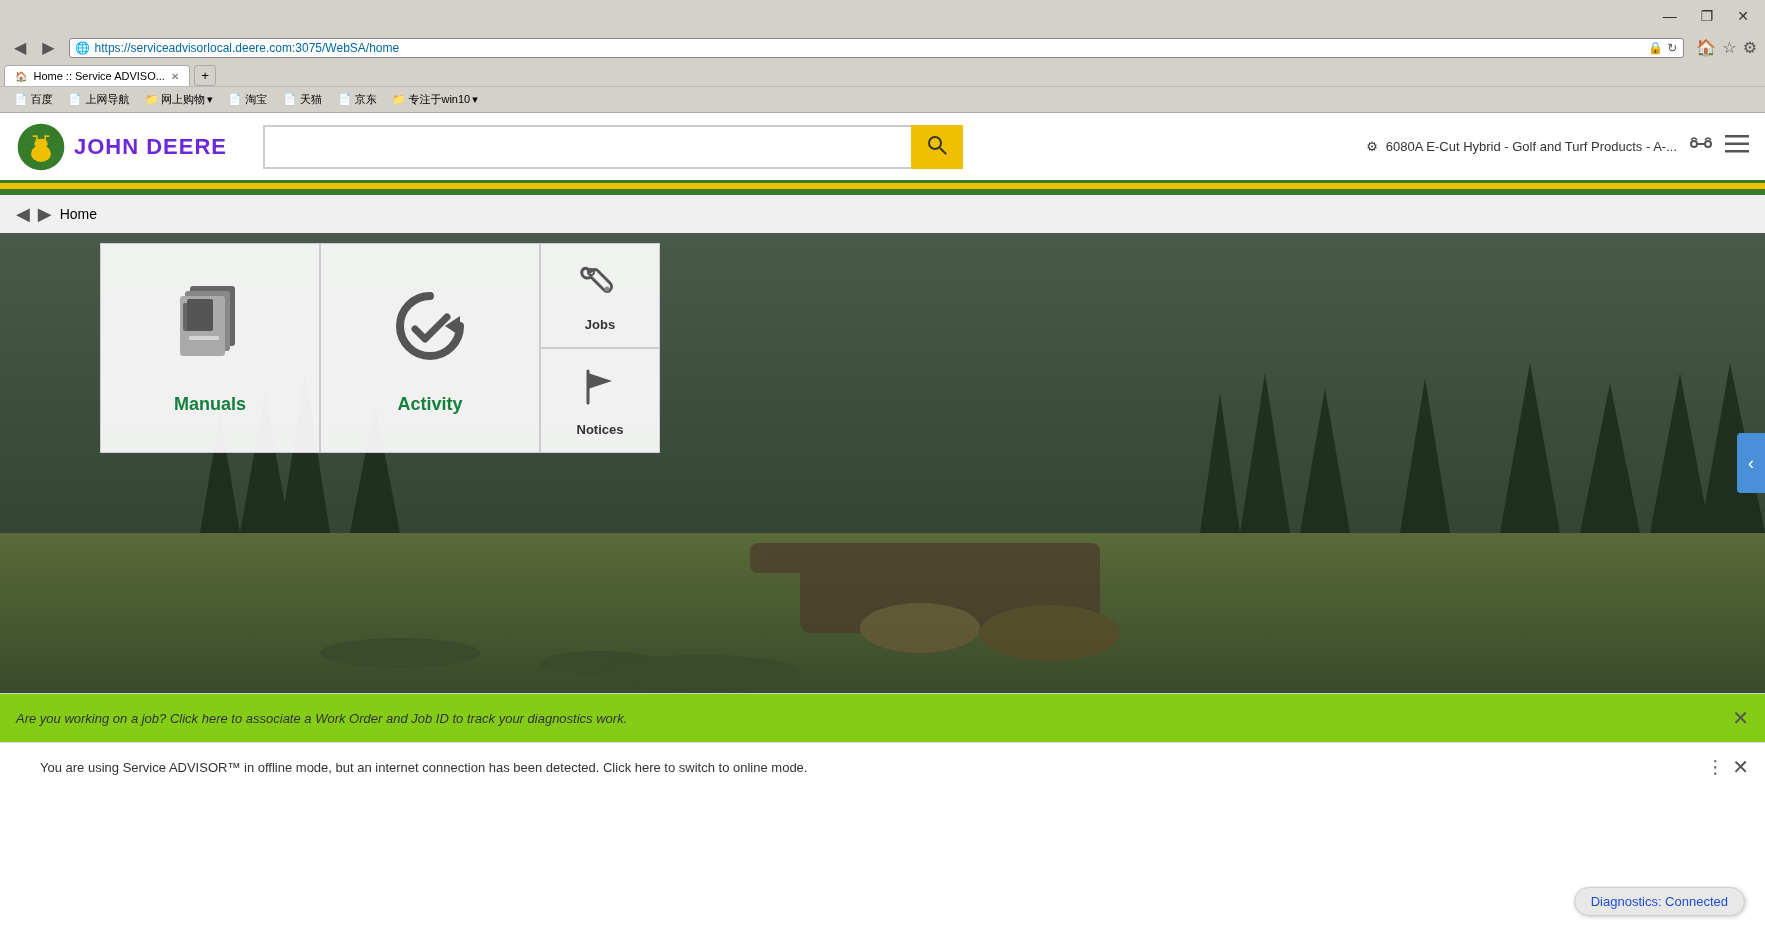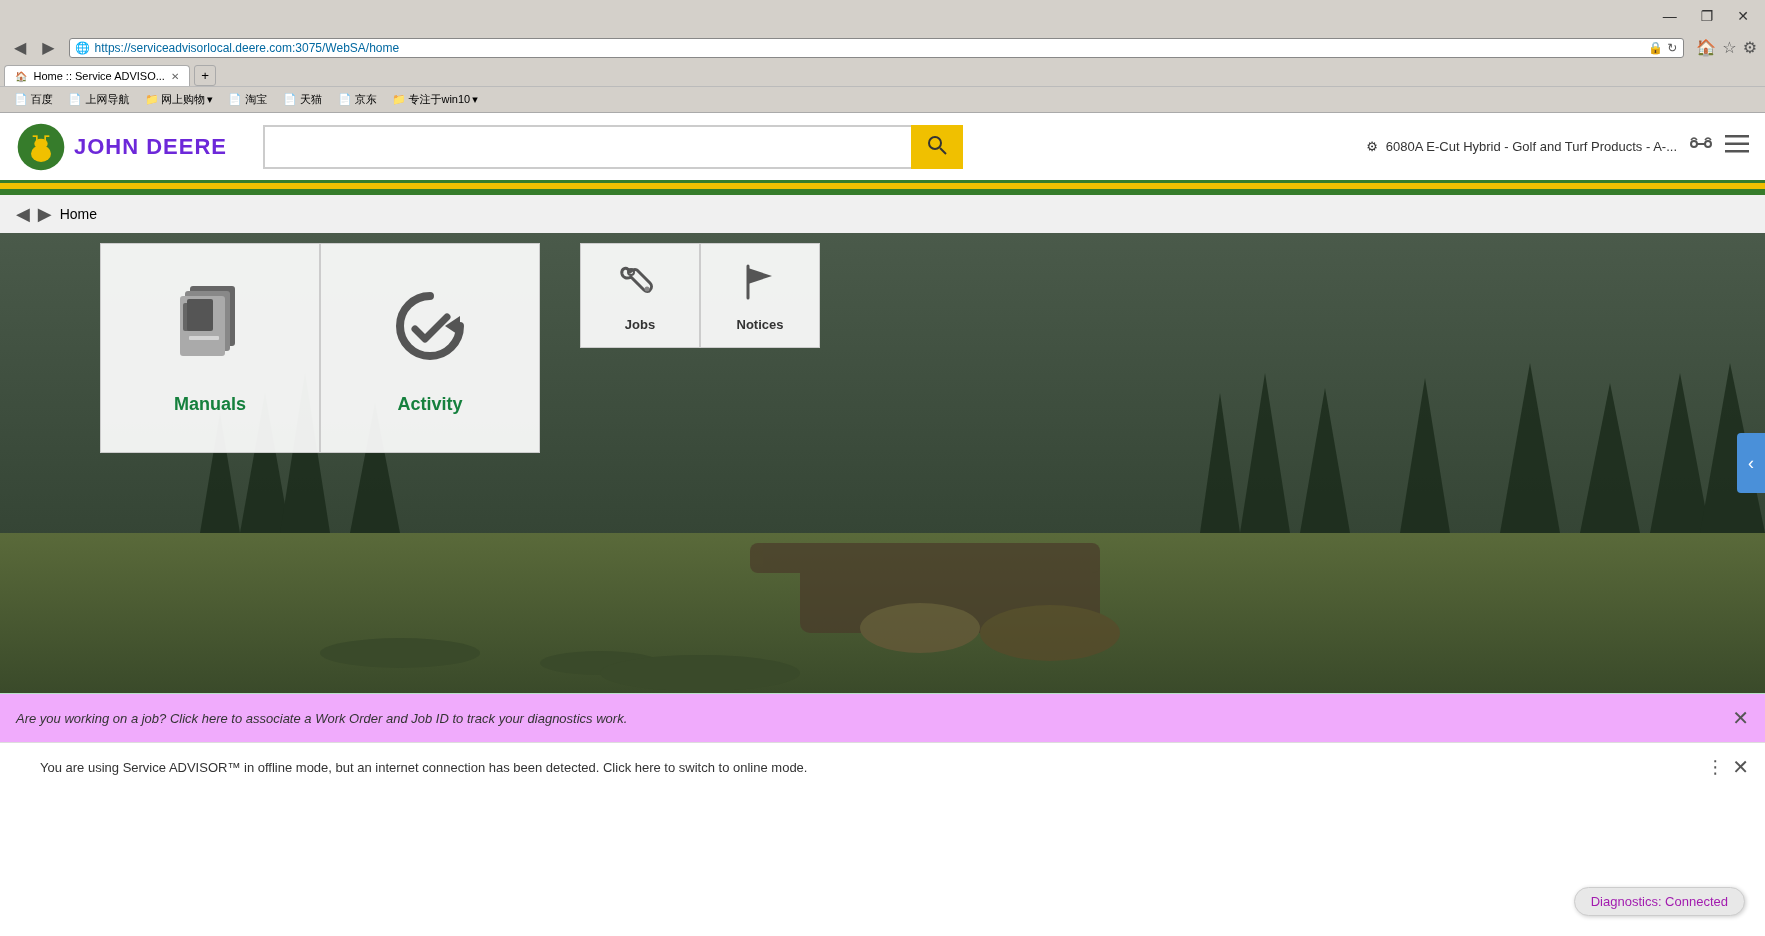--- a/index.html
+++ b/index.html
@@ -243,22 +243,21 @@
     .icon-tile .tile-label {
       font-size: 18px;
       font-weight: bold;
       color: #15803d;
       text-align: center;
     }
 
     
     .icon-column-right {
       display: flex;
-      flex-direction: row;
-      padding-left: 40px;
+      flex-direction: column;
     }
     .icon-tile-small {
       background: rgba(255,255,255,0.92);
       border: 1px solid #ccc;
       width: 120px;
       height: 105px;
       display: flex;
       flex-direction: column;
       align-items: center;
       justify-content: center;
@@ -318,21 +317,21 @@
     
     .diagnostics-badge {
       position: fixed;
       bottom: 20px;
       right: 20px;
       background: #e8e8e8;
       border: 1px solid #ccc;
       border-radius: 20px;
       padding: 6px 16px;
       font-size: 13px;
-      color: #a21caf;
+      color: #1d4ed8;
       box-shadow: 1px 1px 4px rgba(0,0,0,0.2);
     }
   </style>
 </head>
 <body>
 
 <div class="browser-chrome">
 
   <div class="browser-titlebar">
     <div style="flex:1"></div>
@@ -563,21 +562,21 @@
           </svg>
         </span>
         <span class="tile-label">Notices</span>
       </div>
     </div>
   </div>
 
   <button class="side-toggle">‹</button>
 </div>
 
-<div class="notification-banner" style="background:#f0abfc; border-top:1px solid #b8dfc8;">
+<div class="notification-banner" style="background:#84cc16; border-top:1px solid #b8dfc8;">
   <span class="banner-text" style="font-style:italic; cursor:pointer;">Are you working on a job? Click here to associate a Work Order and Job ID to track your diagnostics work.</span>
   <button class="notification-close">✕</button>
 </div>
 
 <div class="notification-banner" style="background:white; border-top:1px solid #ddd;padding-left:40px;">
   <span class="banner-text" style="cursor:pointer;">You are using Service ADVISOR™ in offline mode, but an internet connection has been detected. Click here to switch to online mode.</span>
   <button class="notification-dots">⋮</button>
   <button class="notification-close">✕</button>
 </div>
 

